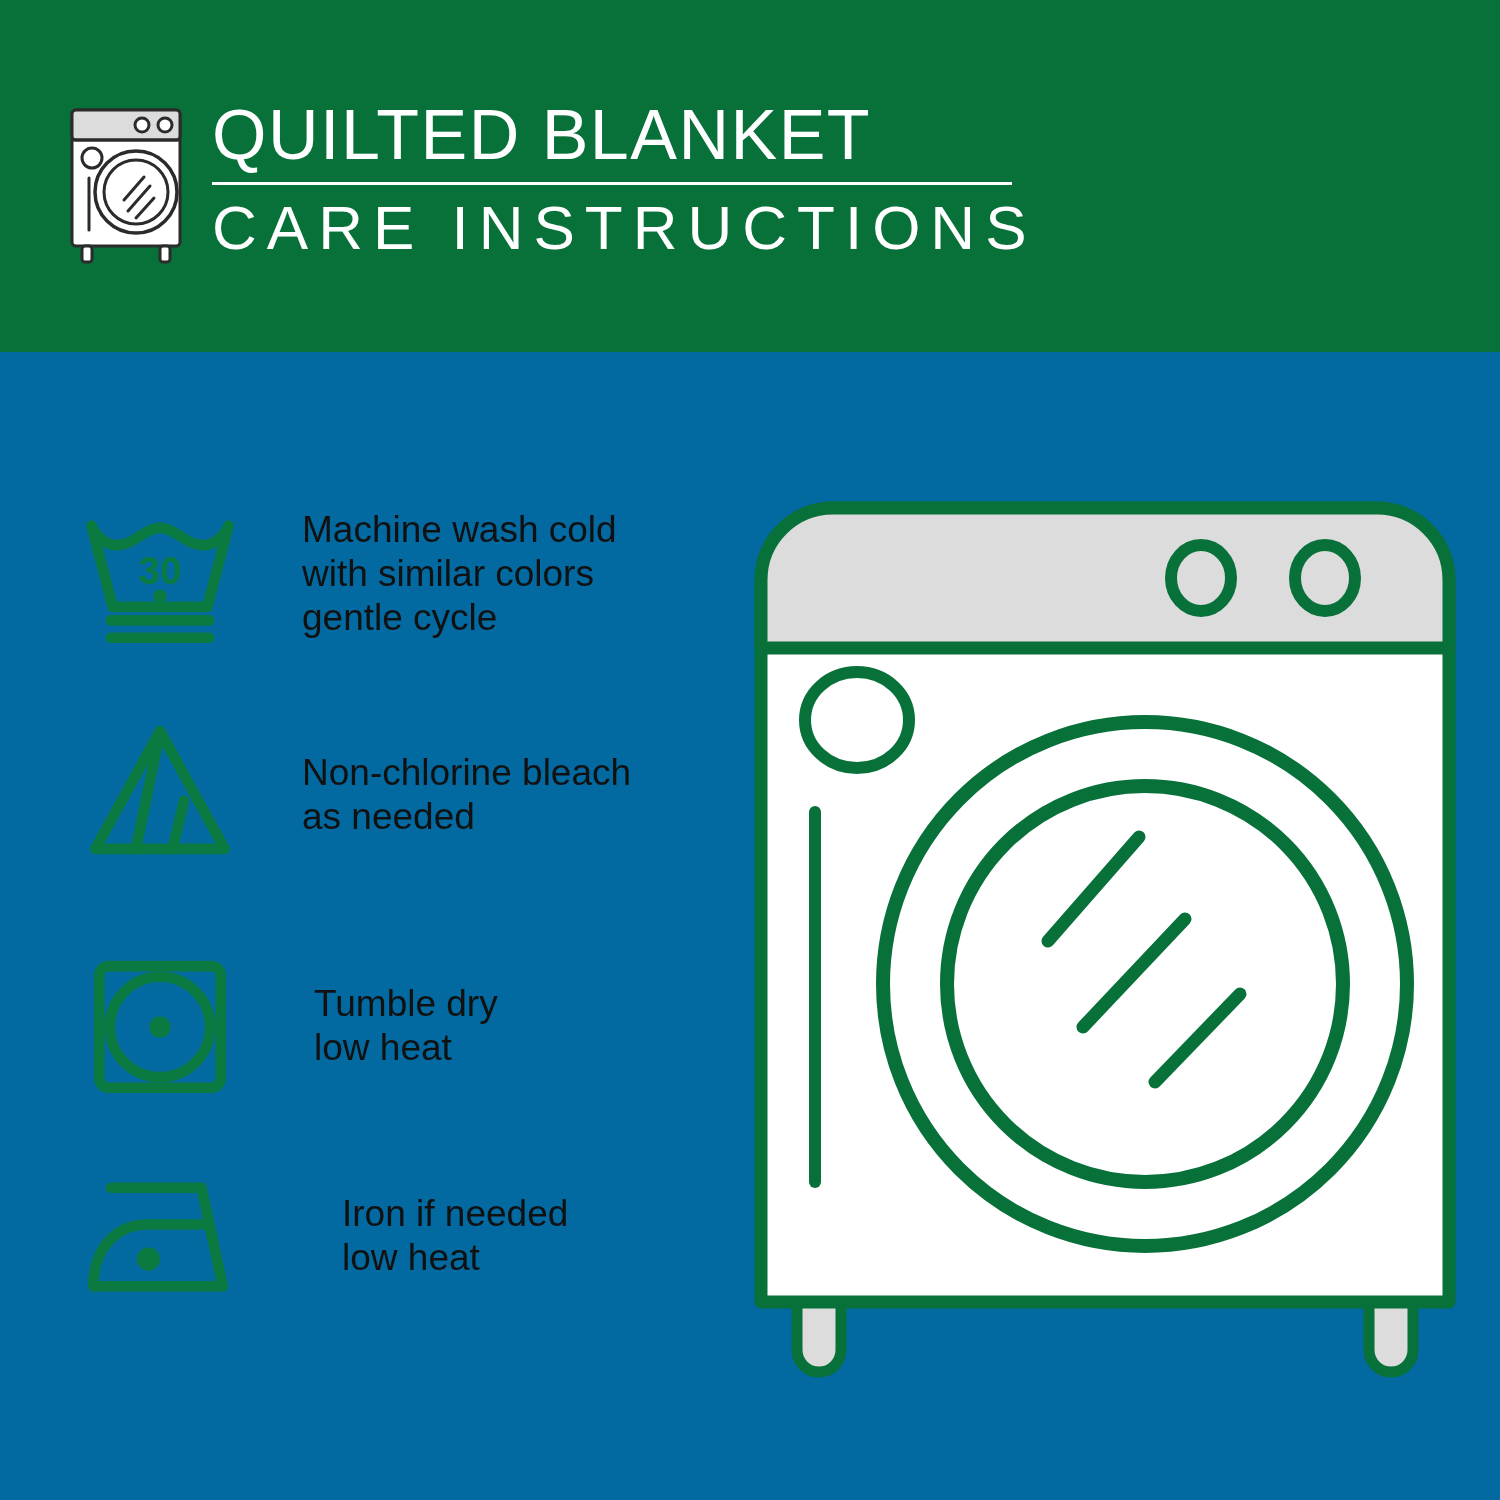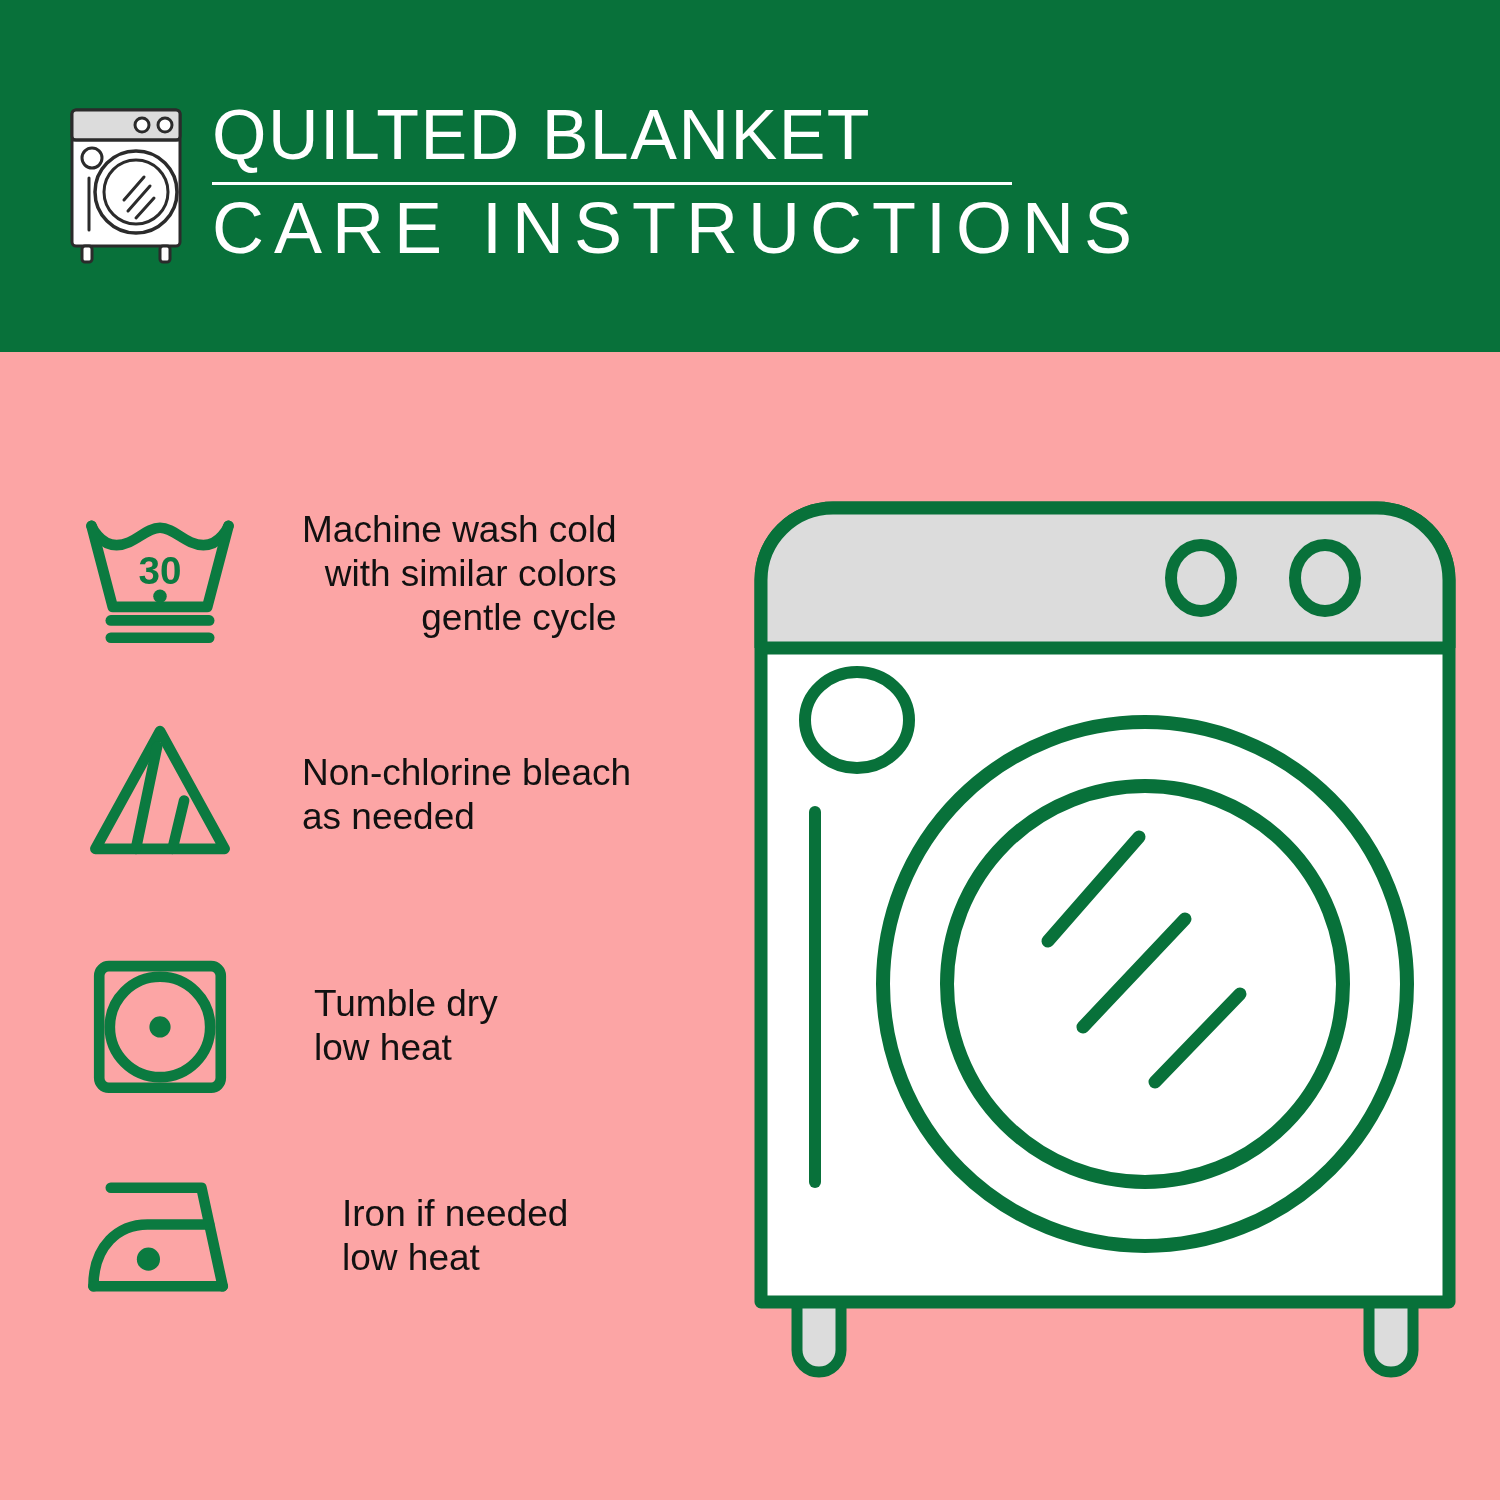--- a/index.html
+++ b/index.html
@@ -10,21 +10,21 @@
     width: 1500px;
     height: 1500px;
     background: #ffffff;
     font-family: "Liberation Sans", sans-serif;
     overflow: hidden;
   }
   .page {
     position: relative;
     width: 1500px;
     height: 1500px;
-    background: #fca5a5;
+    background: #0369a1;
   }
 
   
   .header {
     position: absolute;
     left: 0;
     top: 0;
     width: 1500px;
     height: 352px;
     background: #08713a;
@@ -61,21 +61,21 @@
   }
   .title-rule {
     width: 800px;
     height: 3px;
     background: #ffffff;
     margin-top: 10px;
     margin-bottom: 8px;
   }
   .title-sub {
     color: #ffffff;
-    font-size: 72px;
+    font-size: 62px;
     line-height: 70px;
     font-weight: 400;
     letter-spacing: 10px;
     white-space: nowrap;
     font-family: "Liberation Sans", sans-serif;
   }
 
   
   .content {
     position: absolute;
@@ -118,21 +118,21 @@
   .care-text {
     font-size: 37px;
     line-height: 44px;
     color: #111111;
     font-weight: 400;
     font-family: "Liberation Sans", sans-serif;
     padding-left: 60px;
     padding-top: 4px;
     white-space: pre-line;
   }
-  .care-row-0 .care-text { padding-top: 6px; text-align: right; }
+  .care-row-0 .care-text { padding-top: 6px; }
   .care-row-1 .care-text { padding-top: 36px; }
   .care-row-2 .care-text { padding-top: 32px; }
   .care-row-3 .care-text { padding-top: 30px; }
 
   
   .machine-wrap {
     position: absolute;
     left: 735px;
     top: 130px;
     width: 740px;

